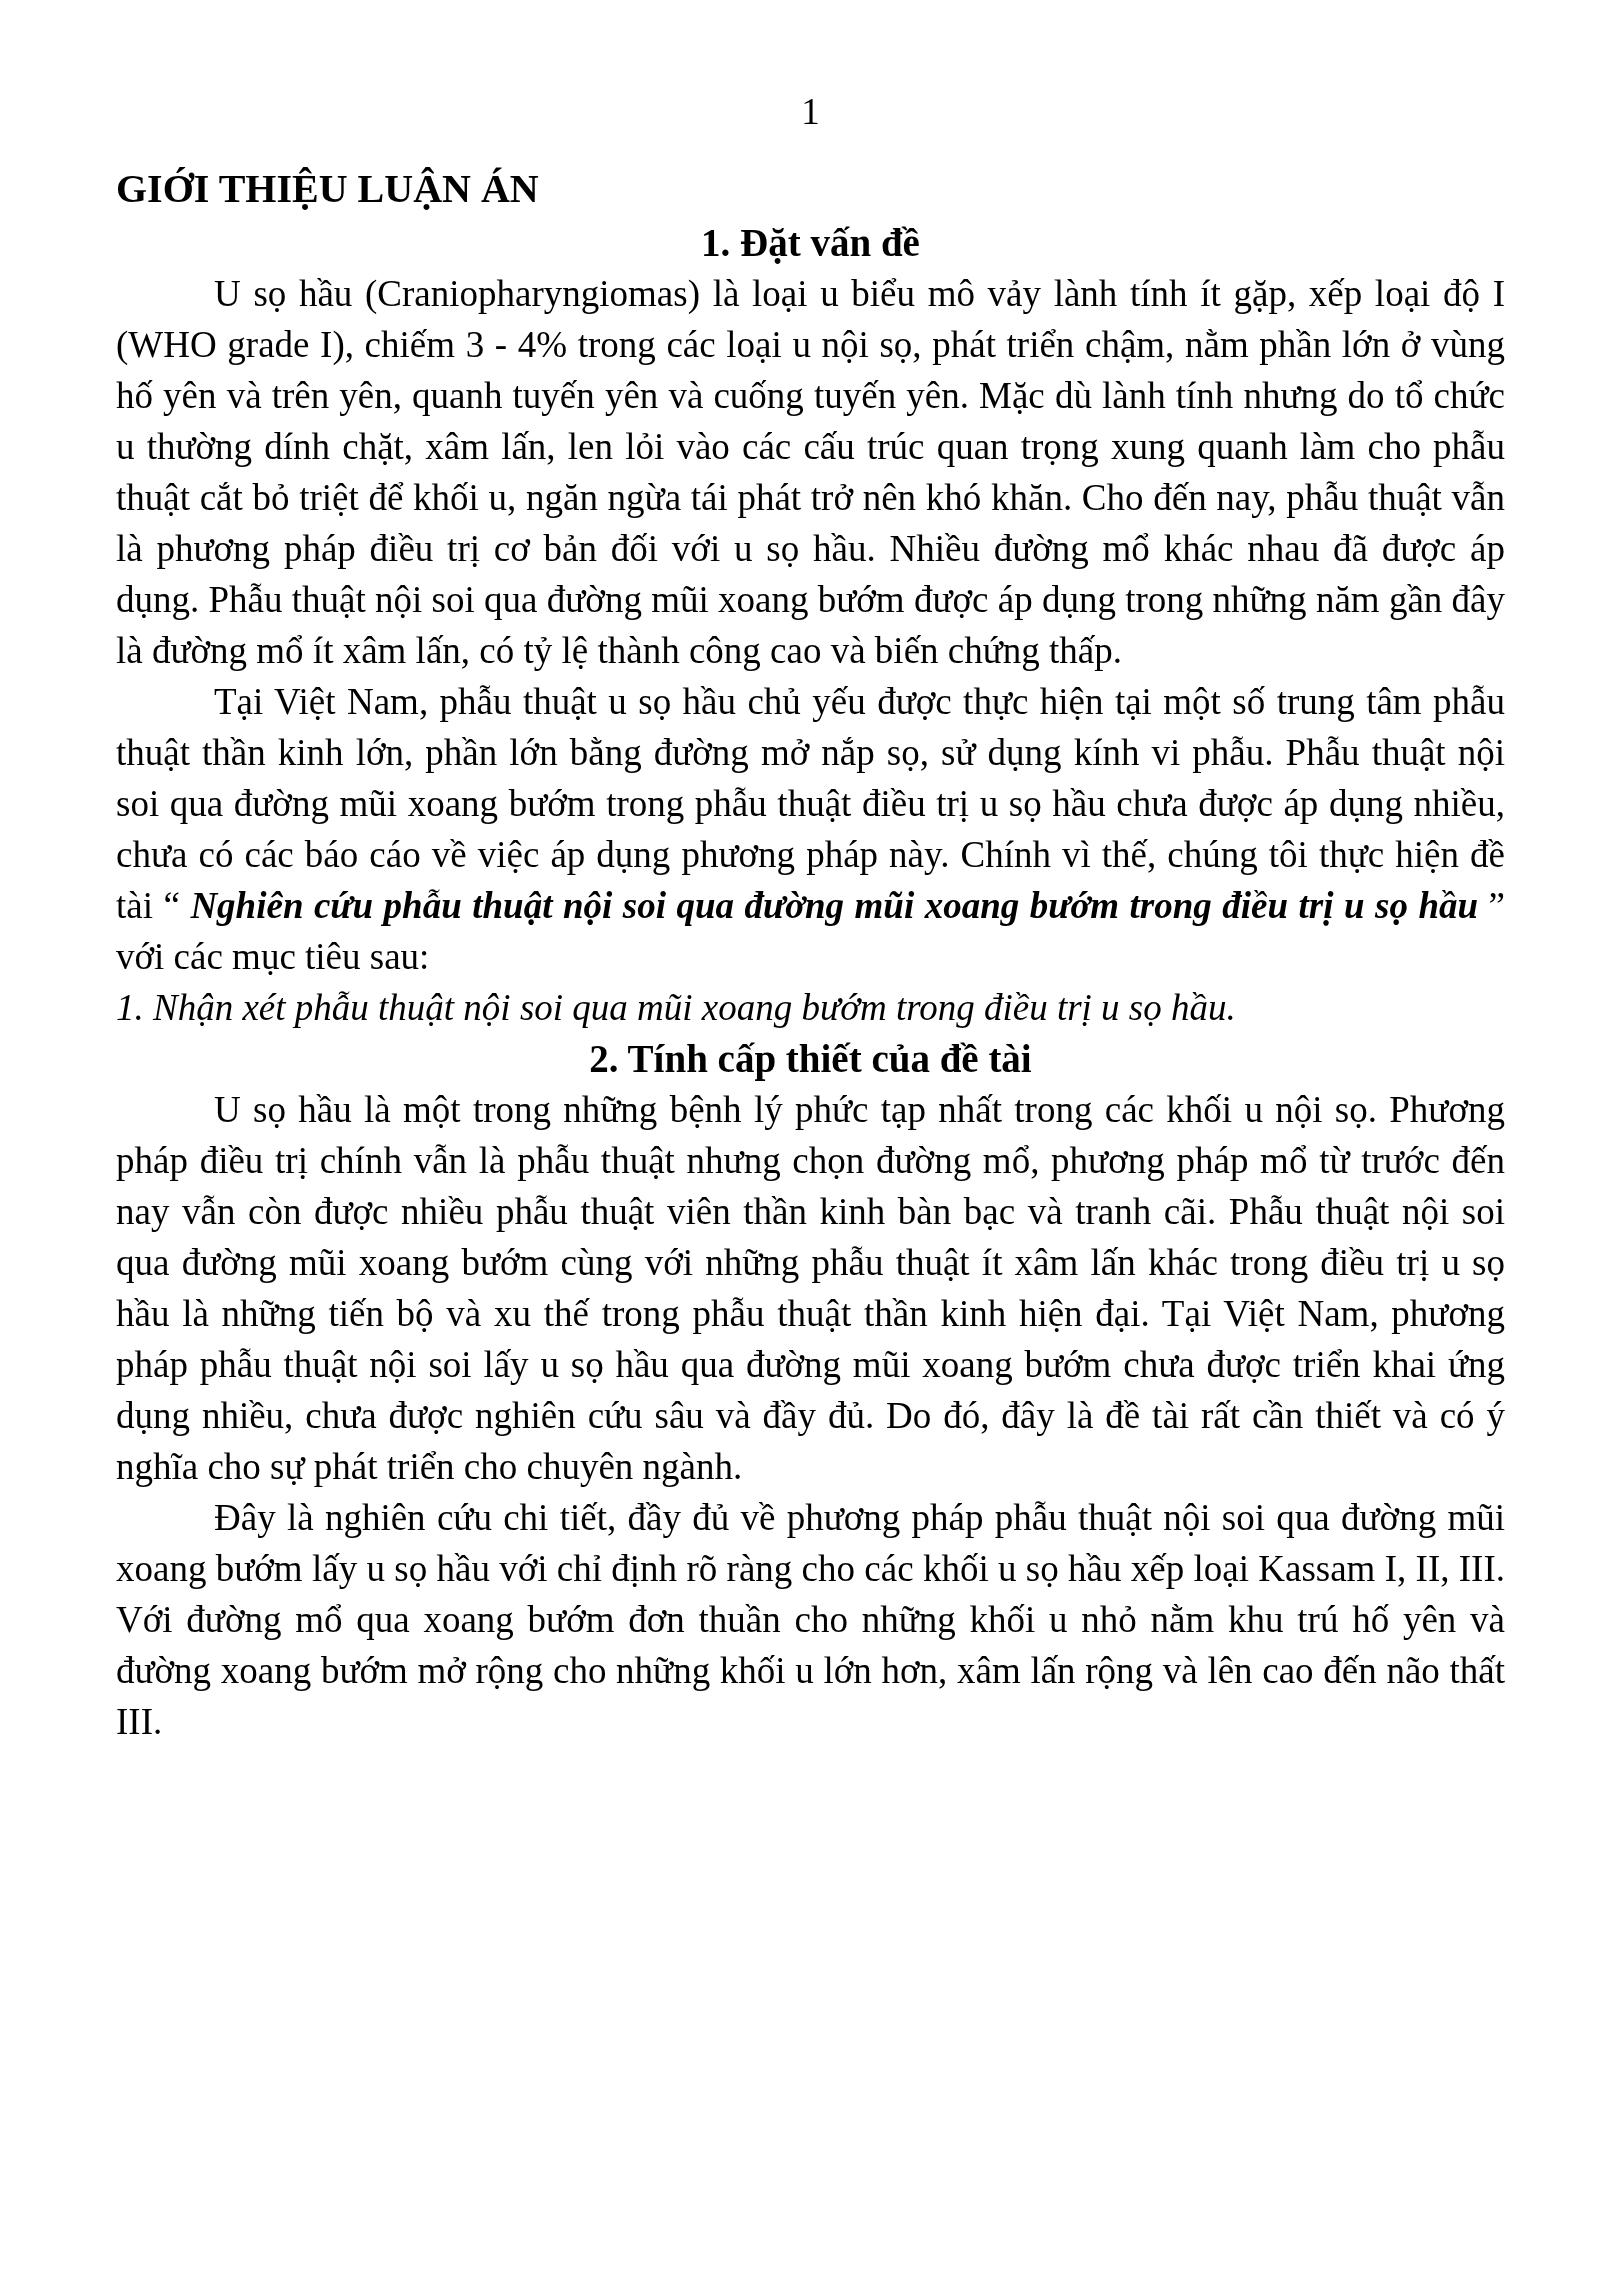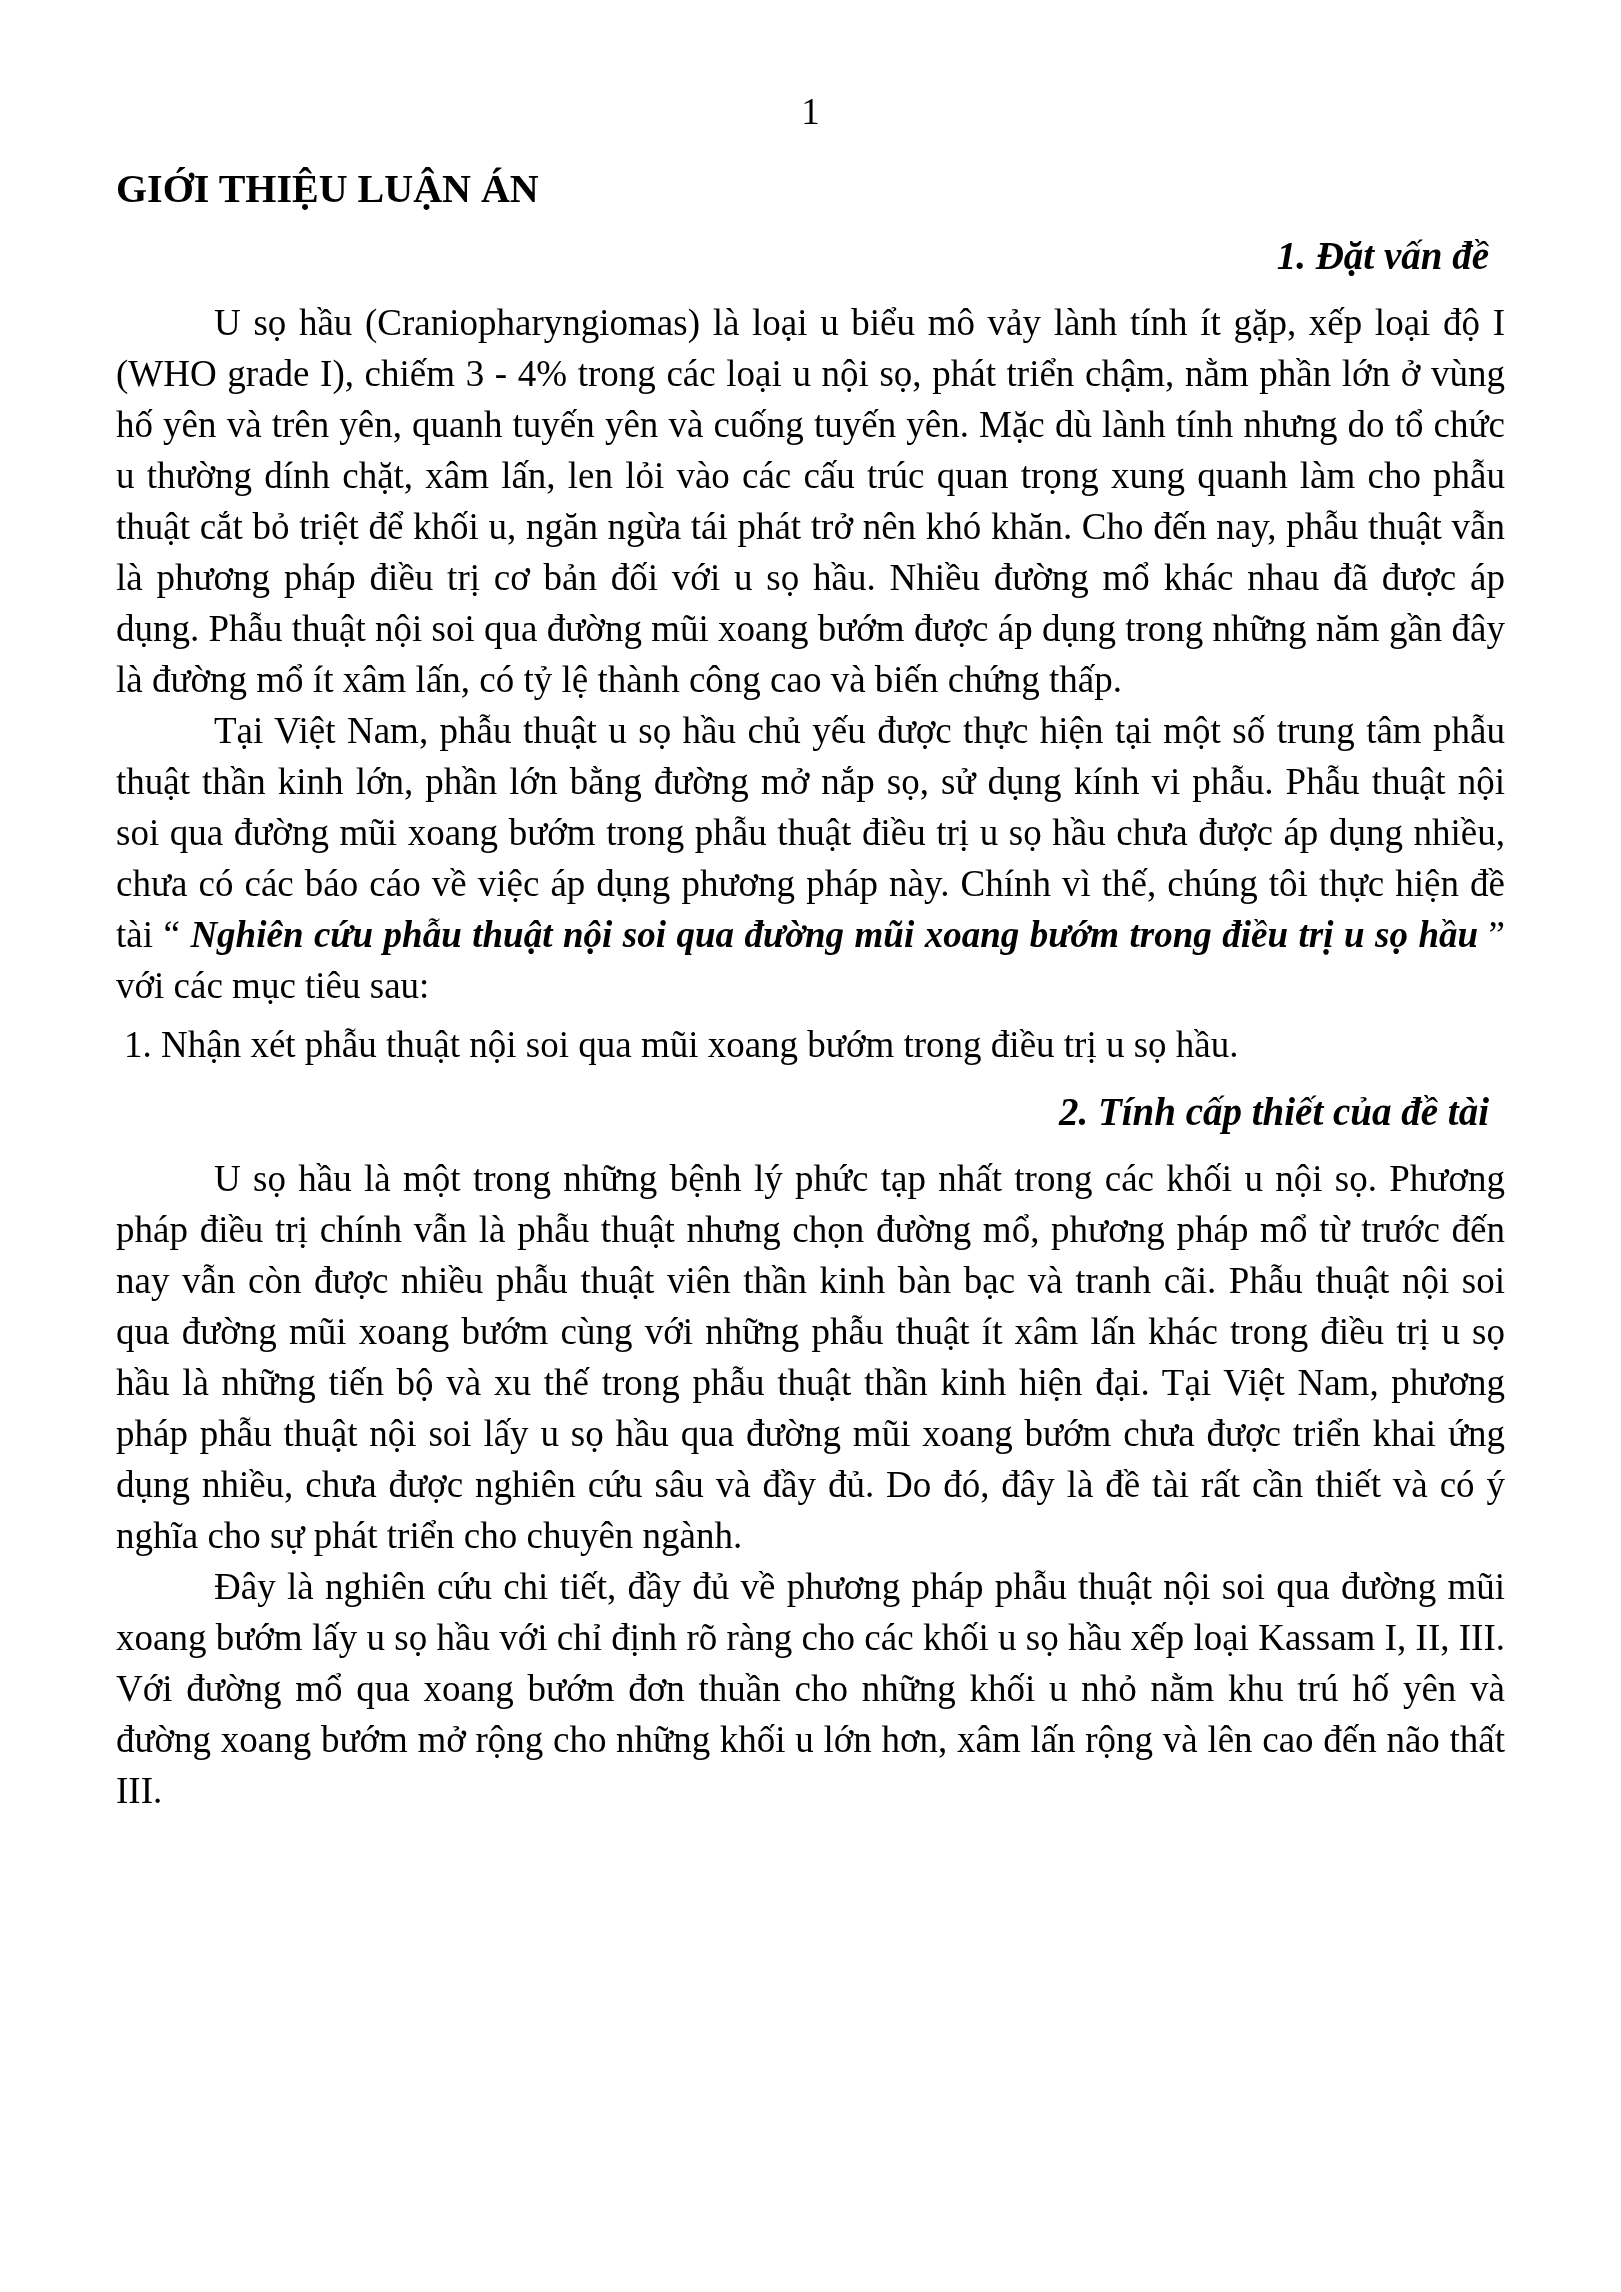--- a/index.html
+++ b/index.html
@@ -23,32 +23,32 @@
   }
   .doc-title {
     text-align: left;
     font-weight: bold;
     font-size: 40px;
     margin: 0 0 3.9px 0;
   }
   .section-heading {
     font-weight: bold;
     font-size: 39px;
-    margin: 16px;
-    text-align: right;
-    font-style: italic;
+    margin: 0;
+    text-align: center;
   }
   .para {
     margin: 0;
     text-align: justify;
     text-indent: 98px;
   }
   .objective {
-    margin: 8px;
+    margin: 0;
     text-align: justify;
+    font-style: italic;
     text-indent: 0;
   }
   .thesis-title-inline {
     font-weight: bold;
     font-style: italic;
   }
 </style>
 </head>
 <body>
 

